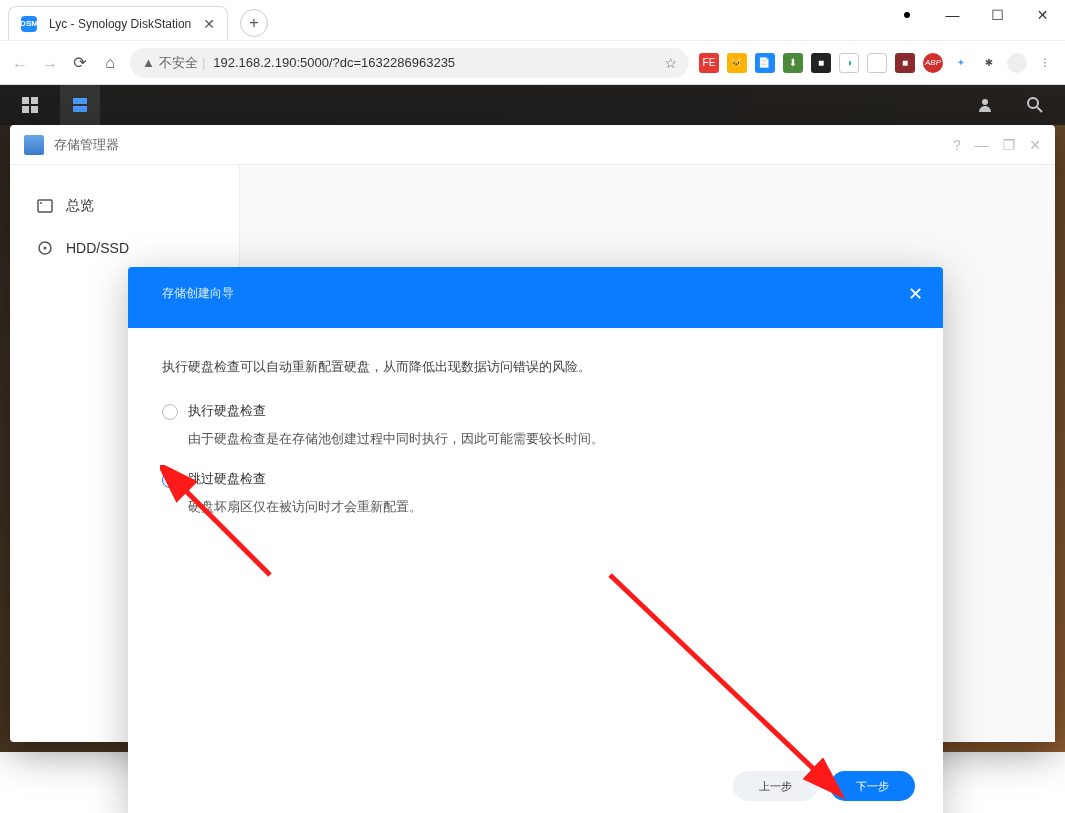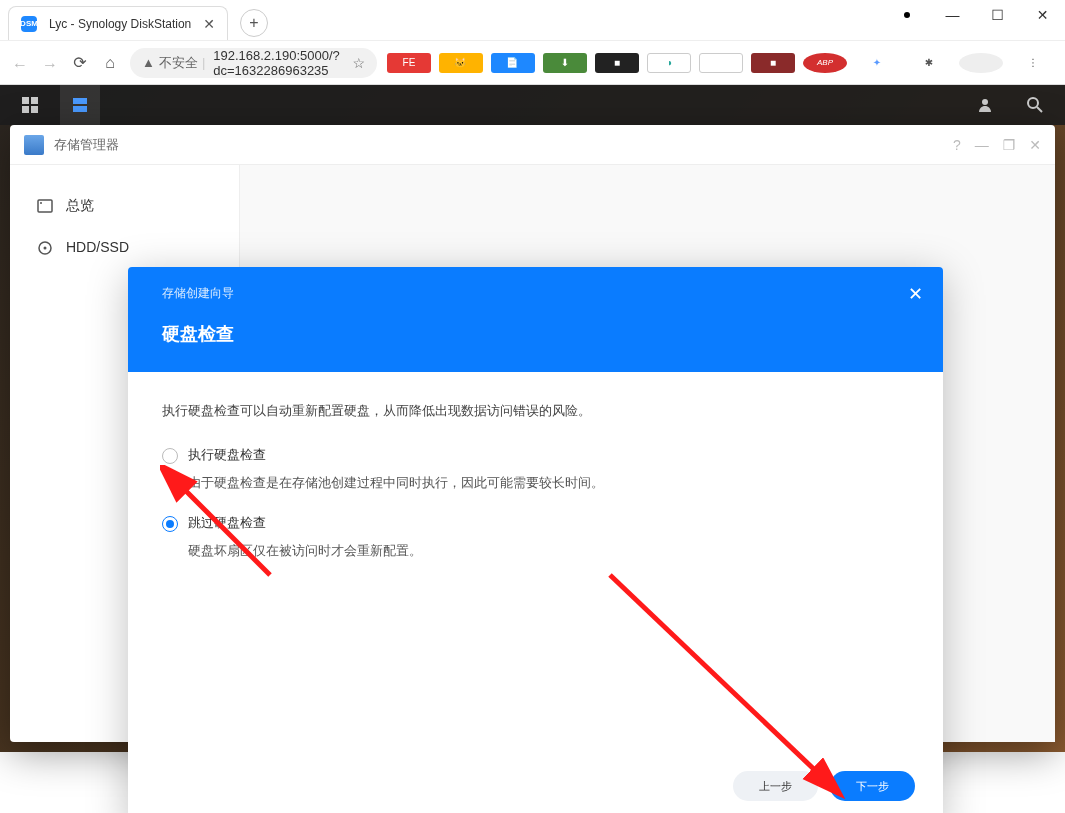--- a/index.html
+++ b/index.html
@@ -16,41 +16,41 @@
 .tab-close { font-size: 14px; color: #555; margin-left: 8px; }
 .new-tab { width: 28px; height: 28px; border-radius: 50%; background: #fff; border:1px solid #ccc; display: flex; align-items: center; justify-content: center; margin-left: 12px; margin-top:6px; font-size: 16px; color: #555; }
 .addr-row { display: flex; align-items: center; height: 44px; padding: 0 10px; gap: 10px; border-top:1px solid #eee;}
 .nav-icon { width: 20px; height: 20px; display: flex; align-items: center; justify-content: center; color: #555; font-size: 16px; }
 .nav-icon.disabled { color: #bbb; }
 .addr-bar { flex: 1; display: flex; align-items: center; background: #f1f1f1; border-radius: 20px; height: 30px; padding: 0 12px; gap: 8px; }
 .addr-warn { display: flex; align-items: center; gap: 4px; color: #666; font-size: 13px; }
 .addr-url { font-size: 13px; color: #333; flex:1;}
 .addr-star { color: #666; font-size: 14px;}
 .ext-icons { display: flex; gap: 8px; align-items: center; }
-.ext-icon { width: 44px; height: 20px; border-radius: 3px; display:flex; align-items:center; justify-content:center; font-size:10px; color:#fff;}
+.ext-icon { width: 20px; height: 20px; border-radius: 3px; display:flex; align-items:center; justify-content:center; font-size:10px; color:#fff;}
 
 
 .dsm-desktop { position: relative; height: 667px; background: linear-gradient(135deg, #2a2520 0%, #4a3520 40%, #8a5a30 100%); }
 .taskbar { height: 40px; background: rgba(30,30,30,0.9); display: flex; align-items: center; padding: 0 10px; justify-content: space-between;}
 .taskbar-left { display:flex; gap:10px;}
 .taskbar-right { display:flex; gap:10px;}
 .tb-btn { width: 40px; height: 40px; display: flex; align-items: center; justify-content: center; color: #ccc; }
 .tb-btn svg { fill: #ccc; }
 .tb-btn.active { background: rgba(255,255,255,0.1);}
 
 
 .dsm-window { position: absolute; left: 10px; top: 40px; right: 10px; bottom: 10px; background: #fff; border-radius: 4px; box-shadow: 0 10px 40px rgba(0,0,0,0.4); display: flex; flex-direction: column; }
 .dsm-win-header { height: 40px; display: flex; align-items: center; padding: 0 14px; justify-content: space-between; border-bottom: 1px solid #eee;}
 .dsm-win-title-wrap { display:flex; align-items:center; gap:10px;}
 .dsm-win-icon { width:20px; height:20px; background: linear-gradient(#6aa6e8,#3a7ac8); border-radius:2px; position:relative;}
 .dsm-win-title { font-size: 13px; color: #666; }
 .dsm-win-actions { display:flex; gap:14px; color:#bbb; font-size:14px;}
 .dsm-win-body { flex: 1; display: flex; }
 .sidebar { width: 230px; border-right: 1px solid #eee; padding: 20px 0; }
-.side-item { display: flex; align-items: flex-start; gap: 12px; padding: 12px 26px; font-size: 14px; color: #333; cursor: pointer;}
+.side-item { display: flex; align-items: center; gap: 12px; padding: 12px 26px; font-size: 14px; color: #333; cursor: pointer;}
 .side-item.selected { background: #eef3f8; }
 .side-ico { width:18px; height:18px; display:flex; align-items:center; justify-content:center;}
 .side-ico svg { fill:#555; }
 .content { flex: 1; background: #f9f9f9; }
 
 
 .wizard { position: absolute; left: 128px; top: 182px; width: 815px; height: 558px; background: #fff; border-radius: 4px; box-shadow: 0 8px 40px rgba(0,0,0,0.25); display: flex; flex-direction: column; overflow:hidden;}
 .wiz-header { background: #0a7cff; color: #fff; padding: 18px 34px 26px; position: relative;}
 .wiz-breadcrumb { font-size: 12px; opacity: 0.85; }
 .wiz-close { position: absolute; right: 20px; top: 16px; color: #fff; font-size: 18px; cursor:pointer;}
@@ -193,21 +193,20 @@
         </div>
       </div>
       <div class="content"></div>
     </div>
   </div>
 
   <div class="wizard">
     <div class="wiz-header">
       <div class="wiz-breadcrumb">存储创建向导</div>
       <span class="wiz-close">✕</span>
-      <div class="wiz-title">硬盘检查</div>
     </div>
     <div class="wiz-body">
       <div class="wiz-desc">执行硬盘检查可以自动重新配置硬盘，从而降低出现数据访问错误的风险。</div>
 
       <div class="radio-opt">
         <div class="radio"></div>
         <span class="radio-label">执行硬盘检查</span>
       </div>
       <div class="radio-sub">由于硬盘检查是在存储池创建过程中同时执行，因此可能需要较长时间。</div>
 

